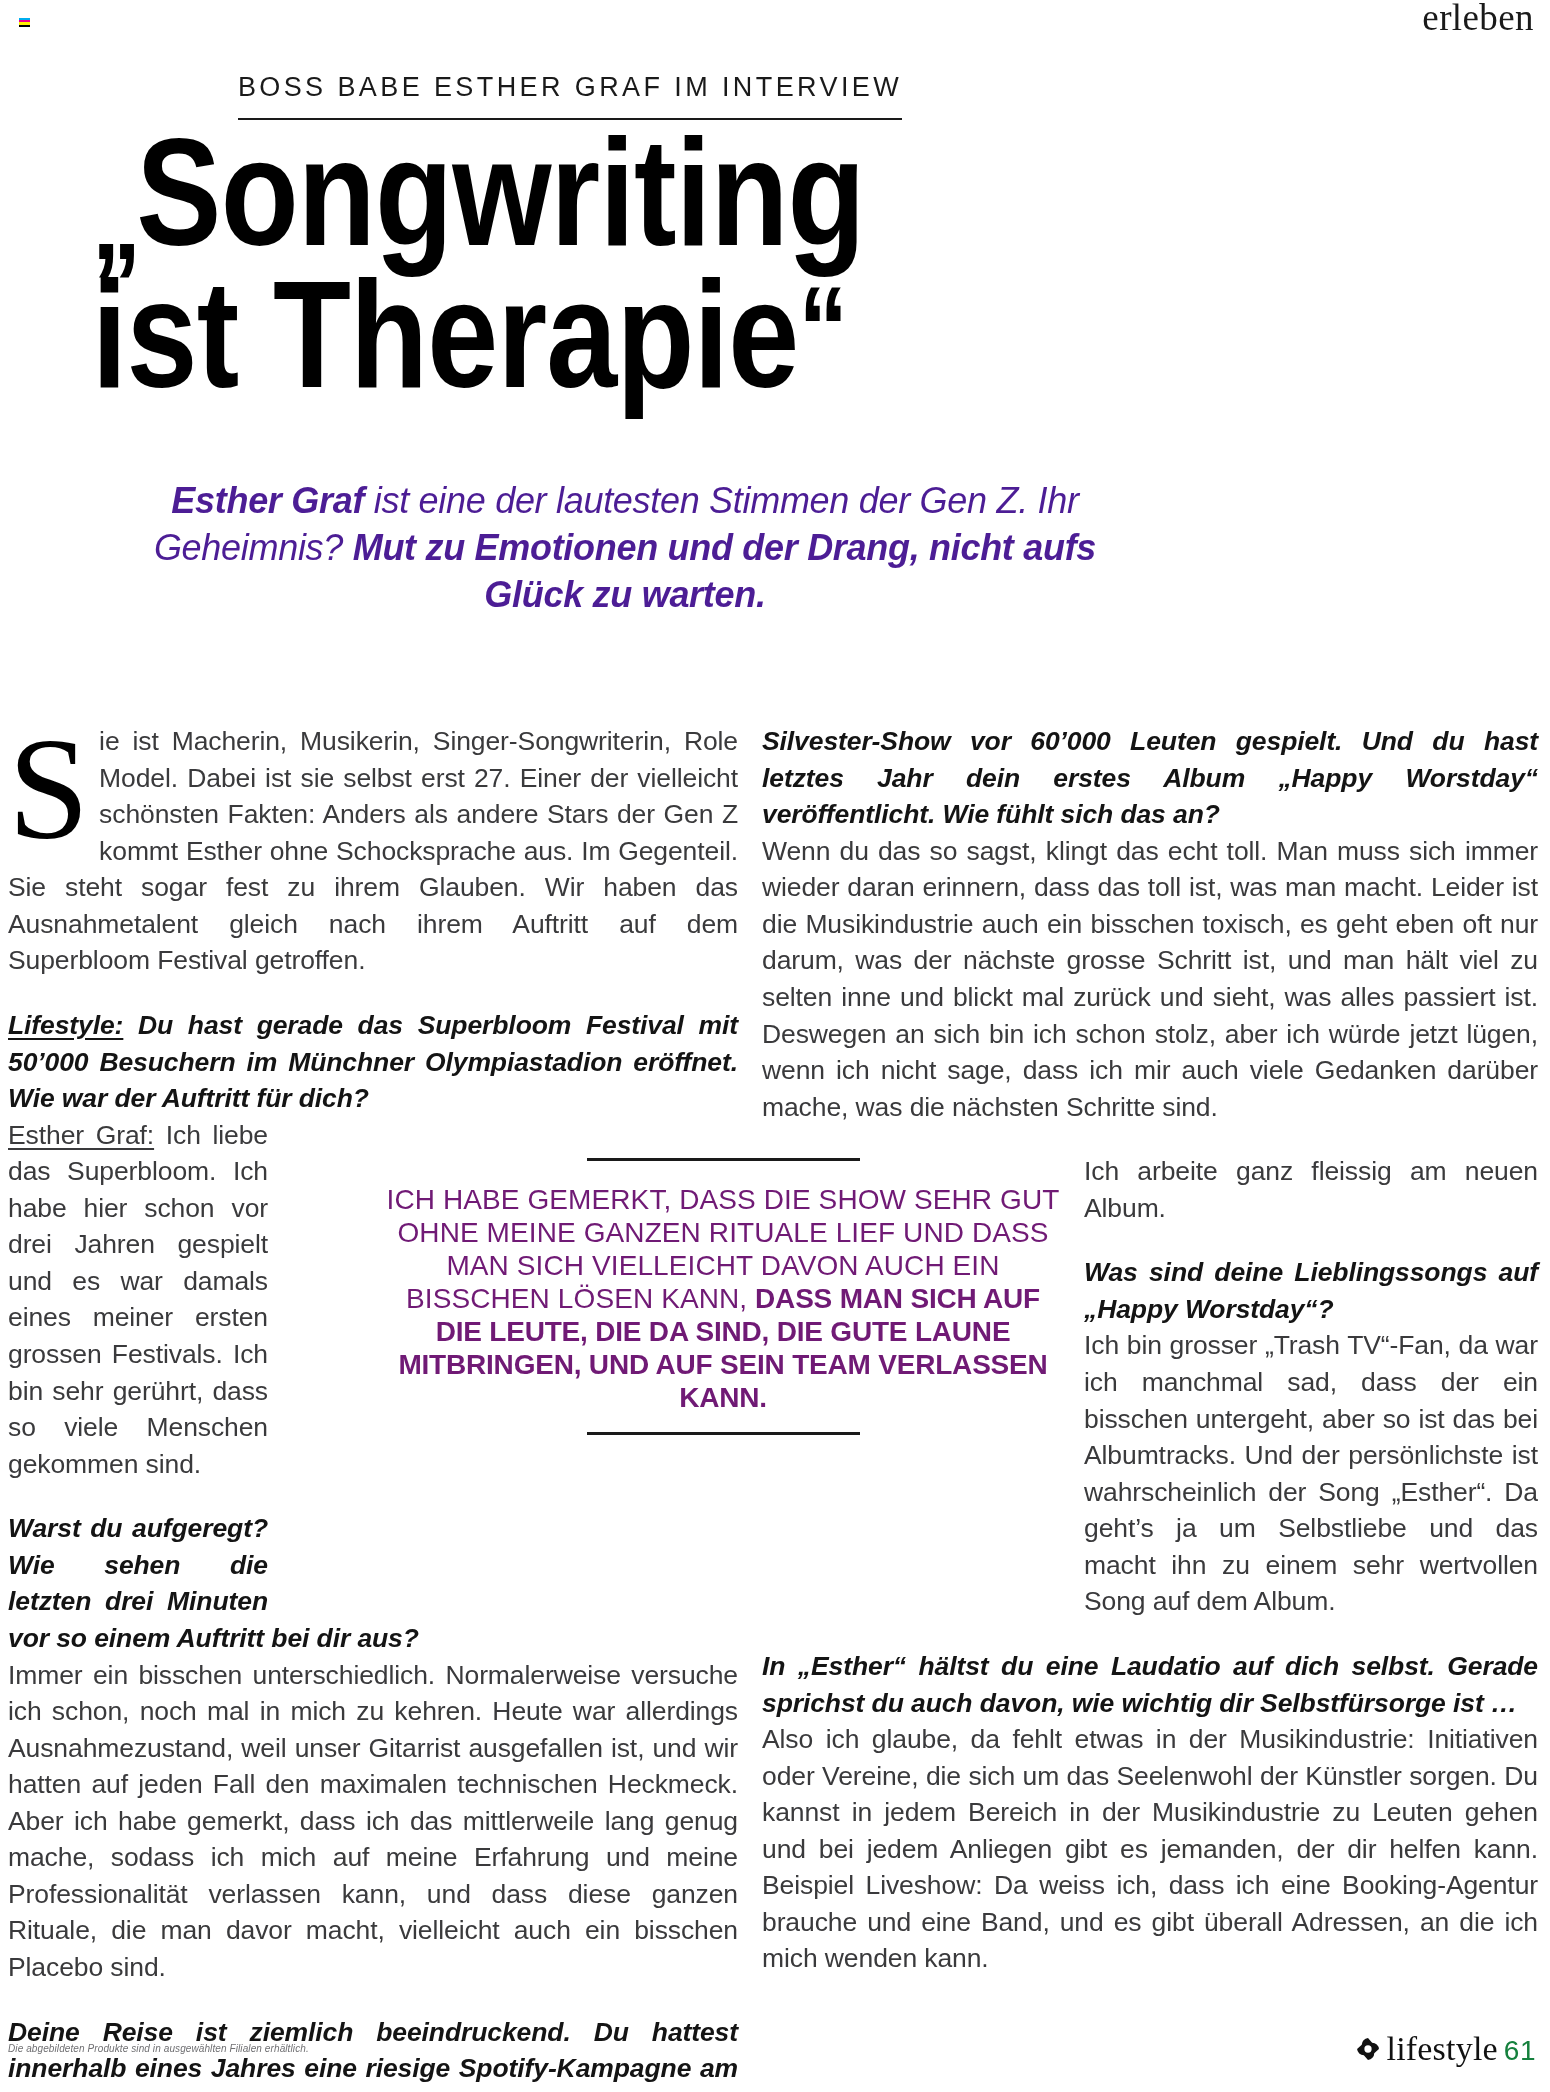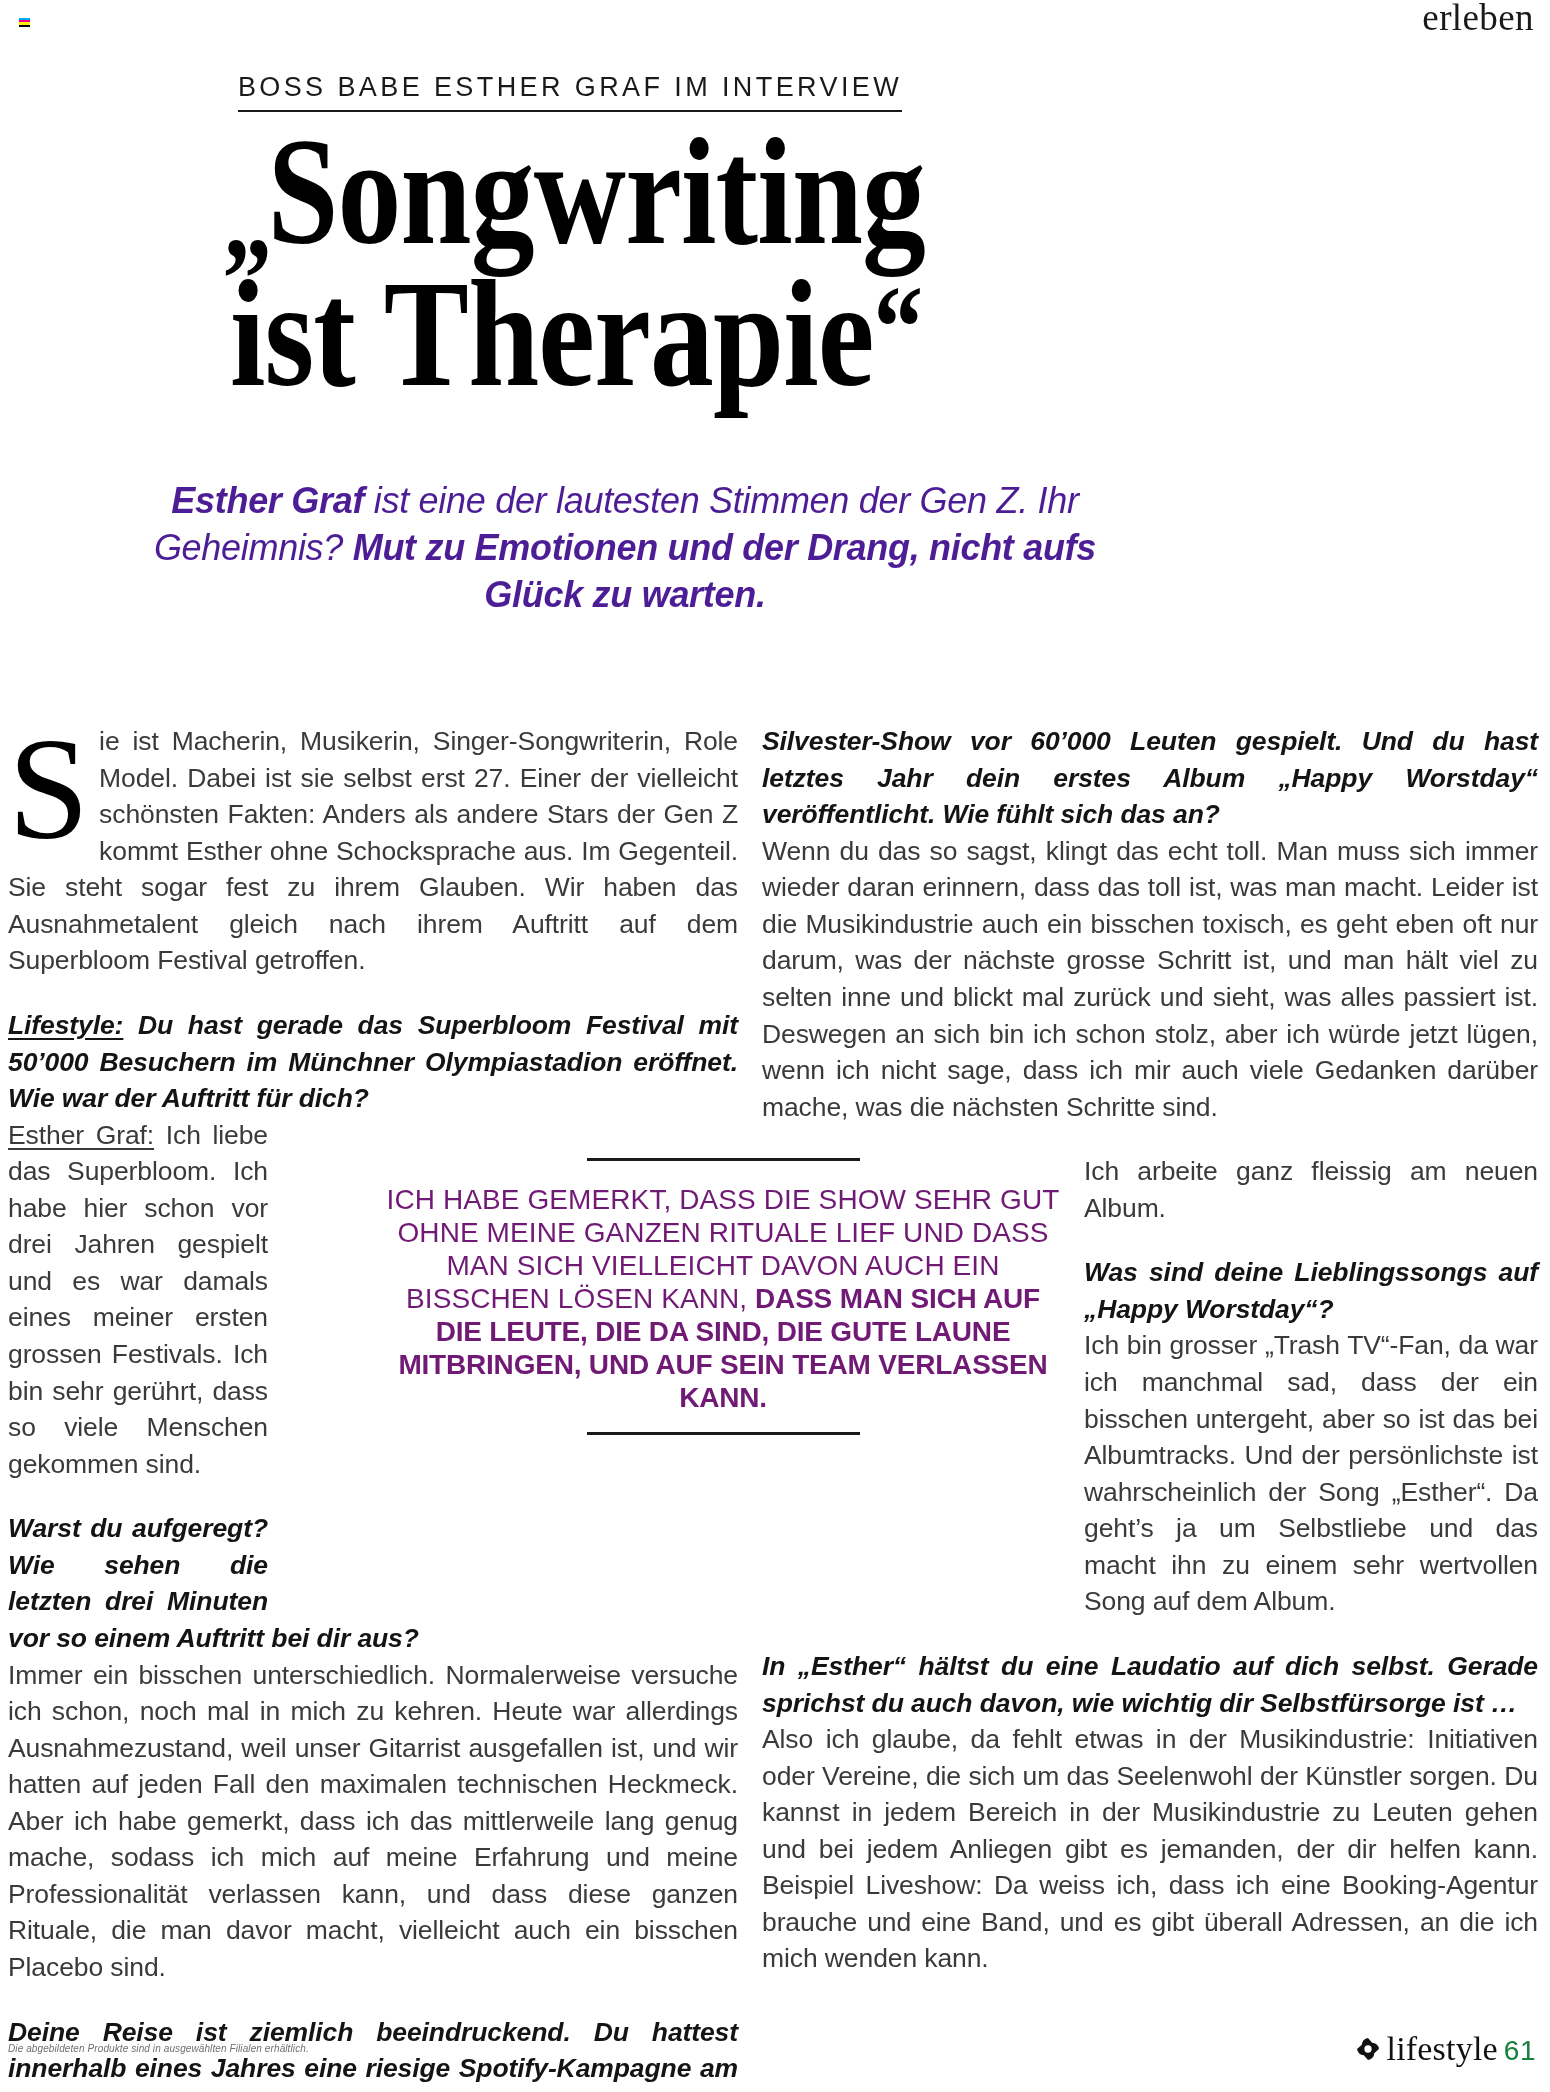--- a/index.html
+++ b/index.html
@@ -50,31 +50,31 @@
     left: 0;
     width: 1140px;
     text-align: center;
     font-size: 27px;
     letter-spacing: 3.4px;
     font-weight: 400;
     color: #1a1a1a;
   }
   .kicker span {
     border-bottom: 2px solid #1a1a1a;
-    padding-bottom: 8px;
+    padding-bottom: 16px;
   }
 
   
   .headline {
     position: absolute;
     top: 103px;
     left: 0;
     width: 1148px;
-    text-align: center;
-    font-family: Liberation Serif, serif;
+    text-align: left;
+    font-family: Liberation Sans, sans-serif;
     font-weight: 700;
     color: #000;
     line-height: 0.90;
   }
   .headline .l1 {
     font-size: 152px;
     letter-spacing: -1px;
     white-space: nowrap;
     display: block;
     transform: scaleX(0.84);

